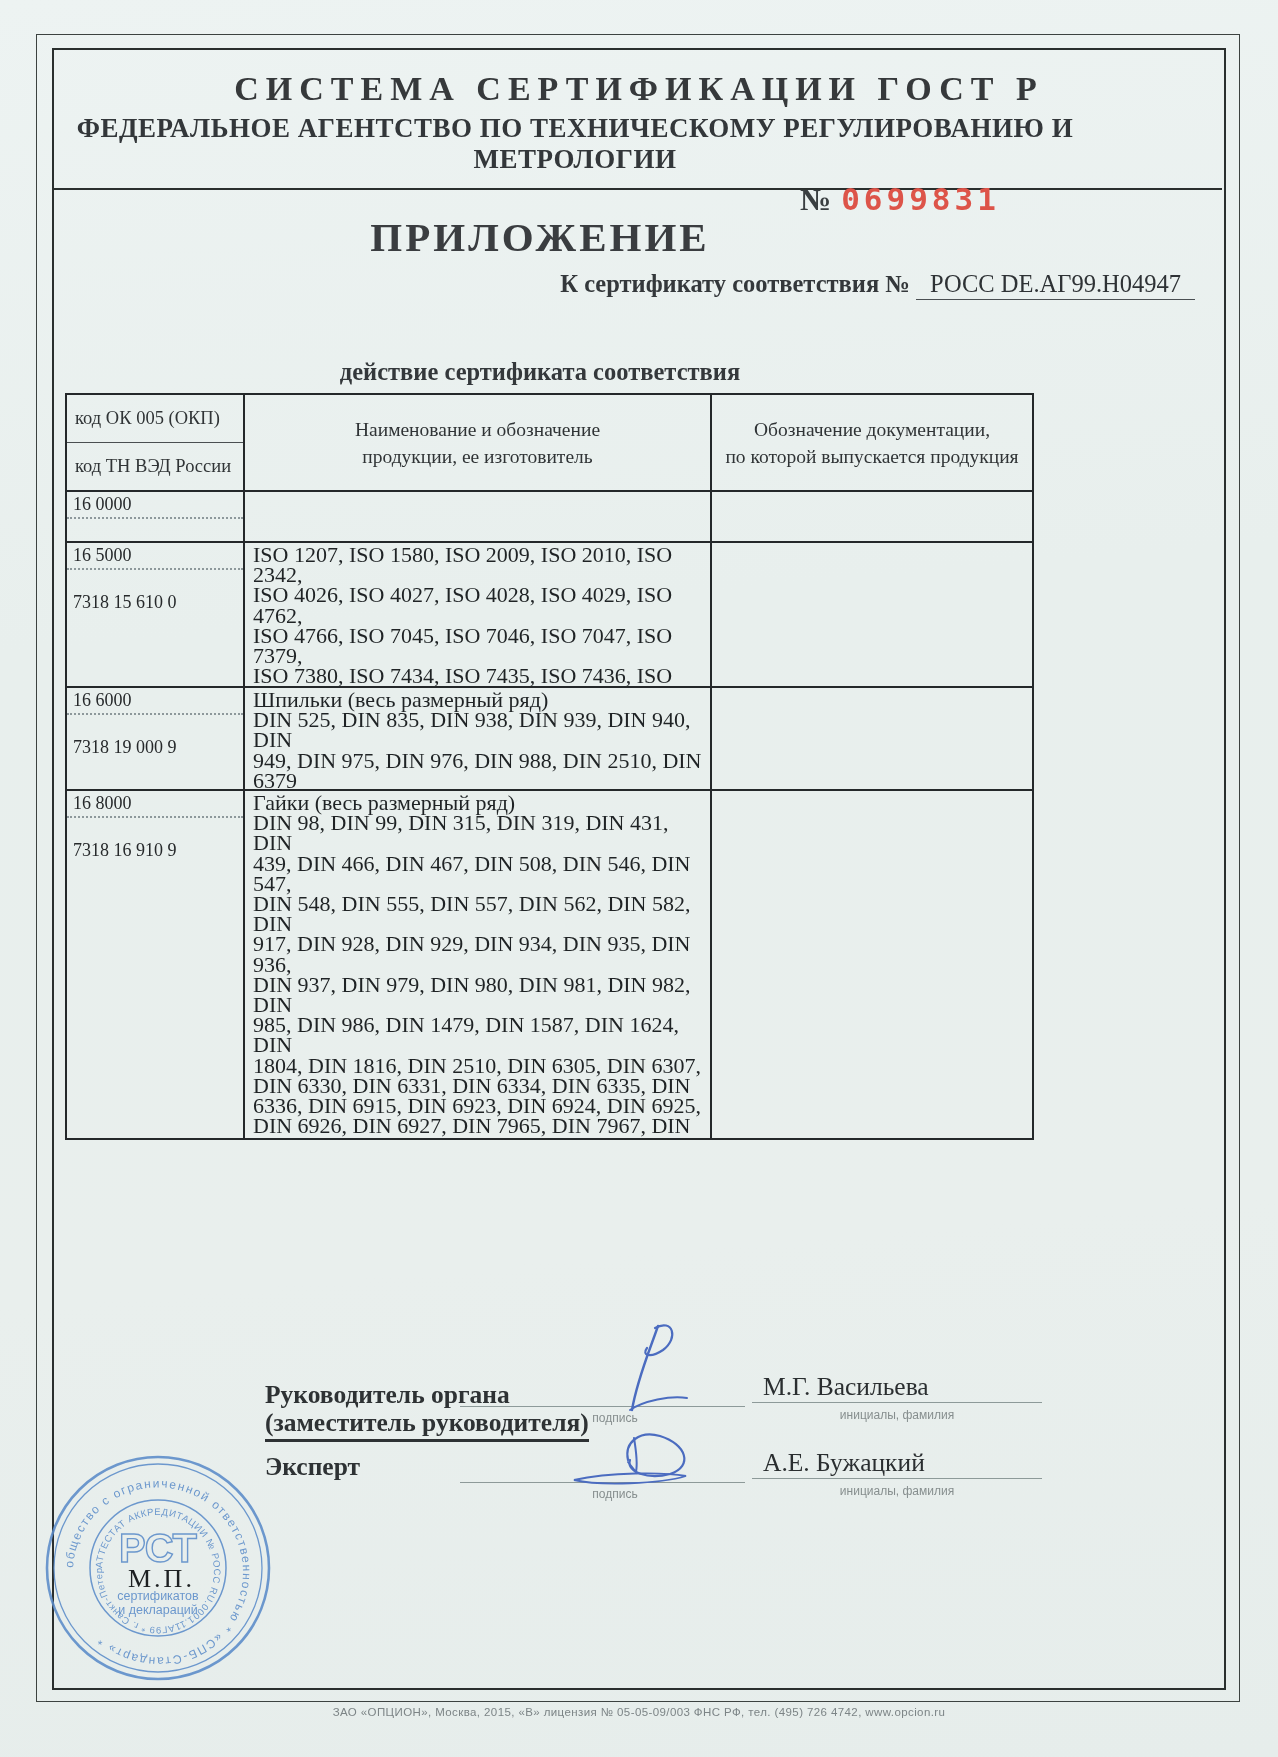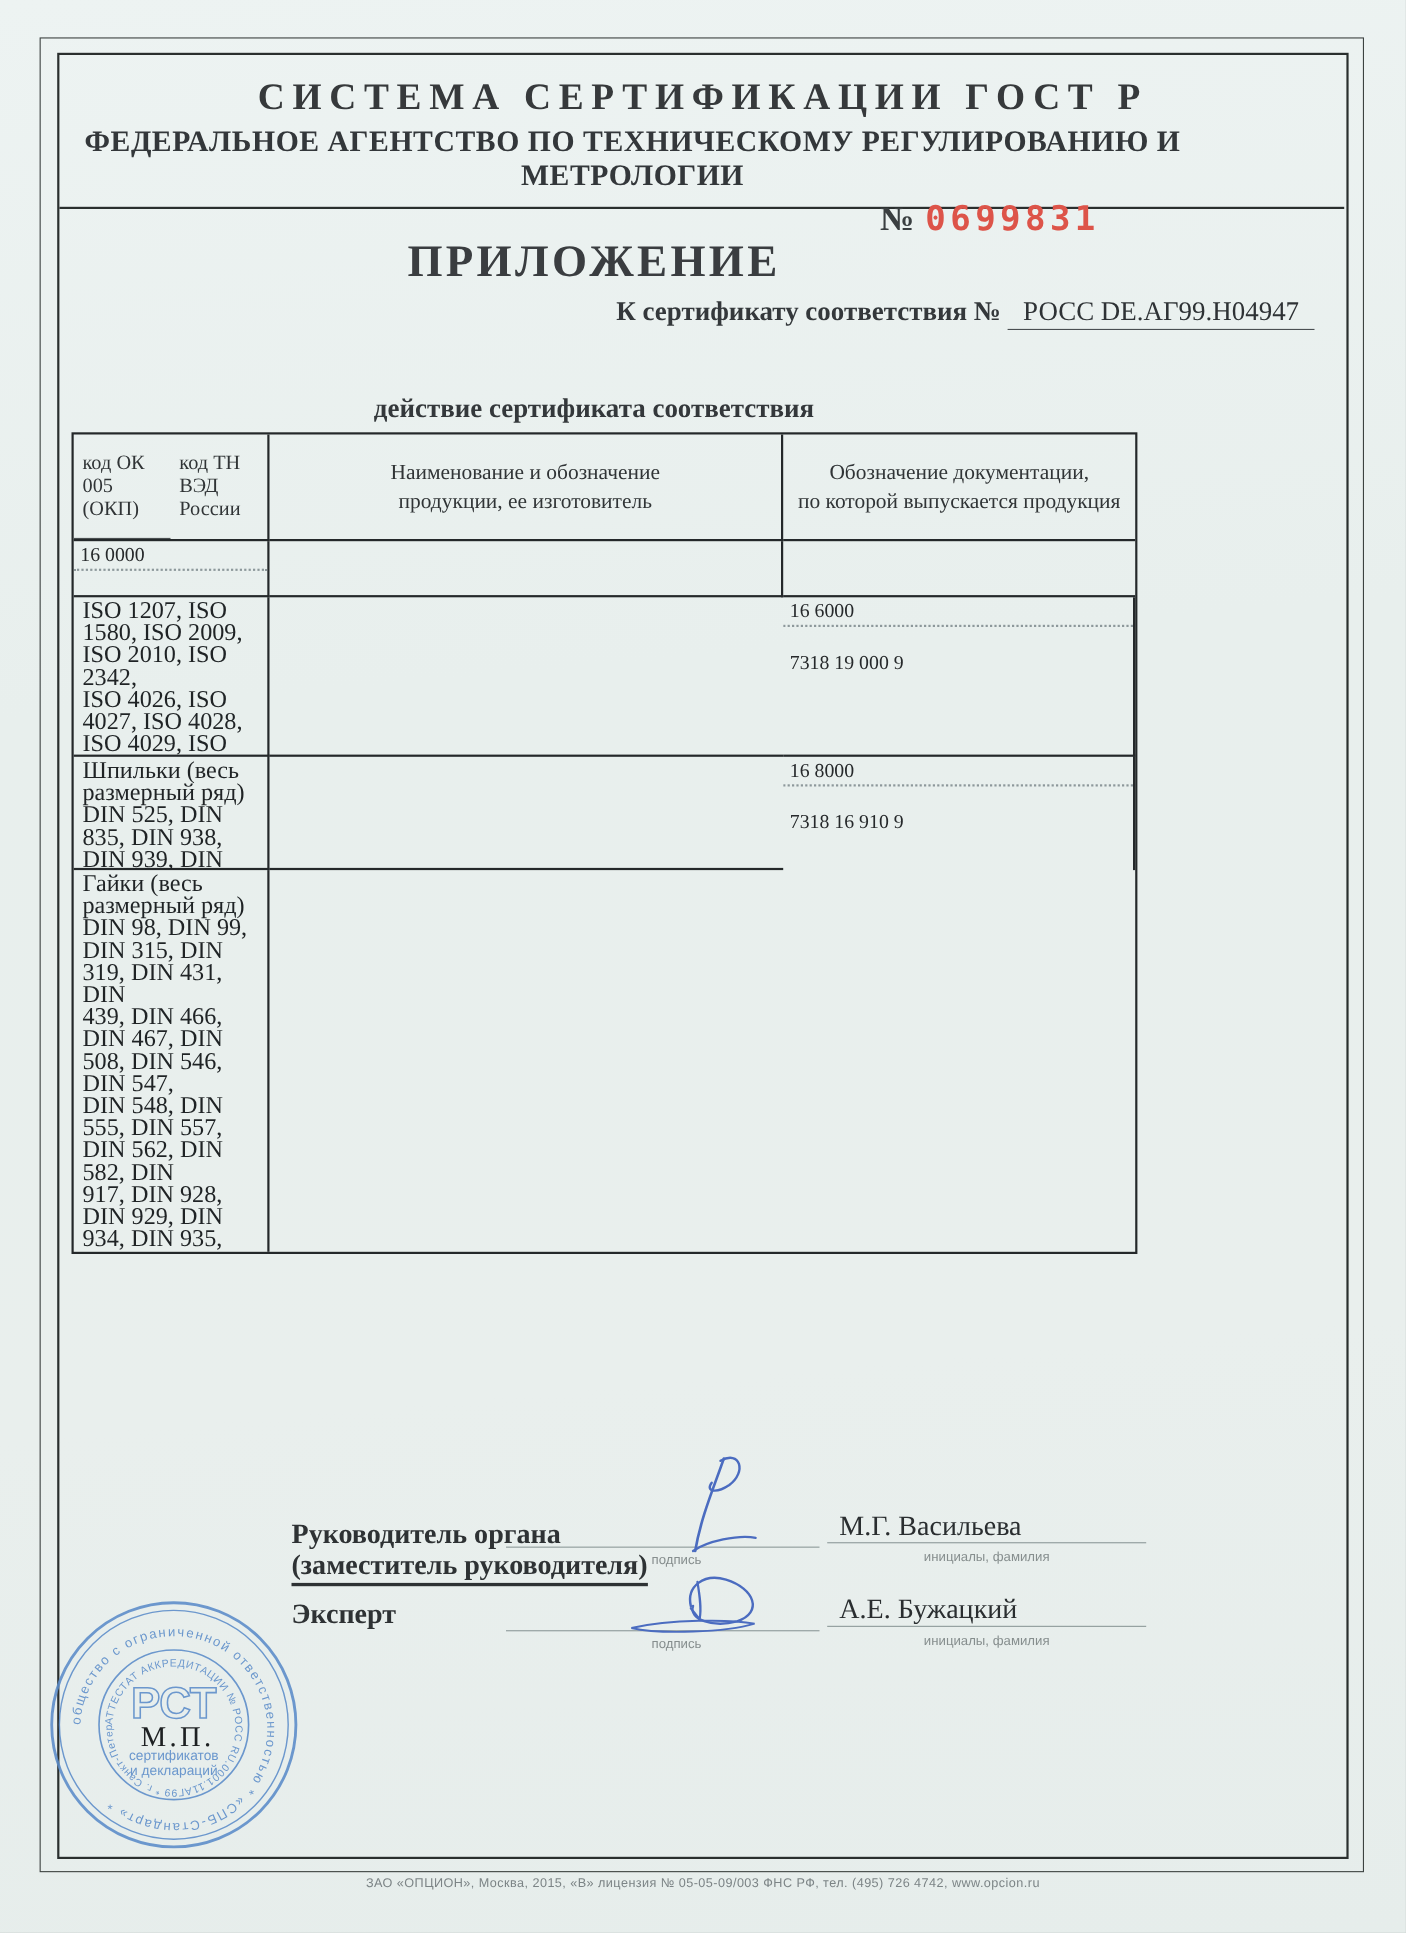--- a/index.html
+++ b/index.html
@@ -32,21 +32,21 @@
 
   .intro1 { left:0; top:327px; width:1080px; text-align:center; font-size:24.5px; font-weight:bold; color:#34383b;}
   .intro2 { left:0; top:358px; width:1080px; text-align:center; font-size:24.5px; font-weight:bold; color:#34383b;}
 
   .cert-table { left:65px; top:393px; width:965px; border:2.2px solid #24282a;
     display:grid; grid-template-columns:178px 467px 320px;
     grid-template-rows:97px 51px 145px 103px 347px; background:transparent; }
   .cell { box-sizing:border-box; border-right:2px solid #24282a; border-bottom:2px solid #24282a; overflow:hidden; }
   .cell.last-col { border-right:none; }
   .cell.last-row { border-bottom:none; }
-  .th-codes { font-size:18.5px; color:#303436; display:flex; flex-direction:row; }
+  .th-codes { font-size:18.5px; color:#303436; display:flex; flex-direction:column; }
   .th-codes .half { flex:1; display:flex; align-items:center; padding-left:8px; }
   .th-codes .half.top { border-bottom:1.6px solid #4a4f51; }
   .th-center { display:flex; align-items:center; justify-content:center; text-align:center;
     font-size:19.5px; line-height:27px; color:#303436; white-space:pre-line; }
   .code-cell { font-size:18px; color:#26292b; }
   .code-top { padding:2px 6px 1px 6px; }
   .code-dash { border-top:2px dotted #8d989b; margin:1px 0 0 0; }
   .code-bottom { padding:2px 6px;margin-top:20px; }
   .body-cell { font-size:22px; line-height:20.2px; color:#1f2325; padding:2px 8px; white-space:pre-line; }
 
@@ -114,20 +114,25 @@
 по которой выпускается продукция</div>
 
     <div class="cell code-cell">
       <div class="code-top">16 0000</div>
       <div class="code-dash"></div>
       <div class="code-bottom">7318</div>
     </div>
     <div class="cell body-cell"></div>
     <div class="cell body-cell last-col"></div>
 
+    <div class="cell code-cell">
+      <div class="code-top">16 5000</div>
+      <div class="code-dash"></div>
+      <div class="code-bottom">7318 15 610 0</div>
+    </div>
     <div class="cell body-cell">ISO 1207, ISO 1580, ISO 2009, ISO 2010, ISO 2342,
 ISO 4026, ISO 4027, ISO 4028, ISO 4029, ISO 4762,
 ISO 4766, ISO 7045, ISO 7046, ISO 7047, ISO 7379,
 ISO 7380, ISO 7434, ISO 7435, ISO 7436, ISO 7466,
 ISO 10642, ISO 12474, ISO 14579, ISO 14580
 art. 88136, art. 88138, art. 88142, art. 88145
 Винты BUMAX 88, BUMAX 109: ISO 4762</div>
     <div class="cell body-cell last-col"></div>
 
     <div class="cell code-cell">

